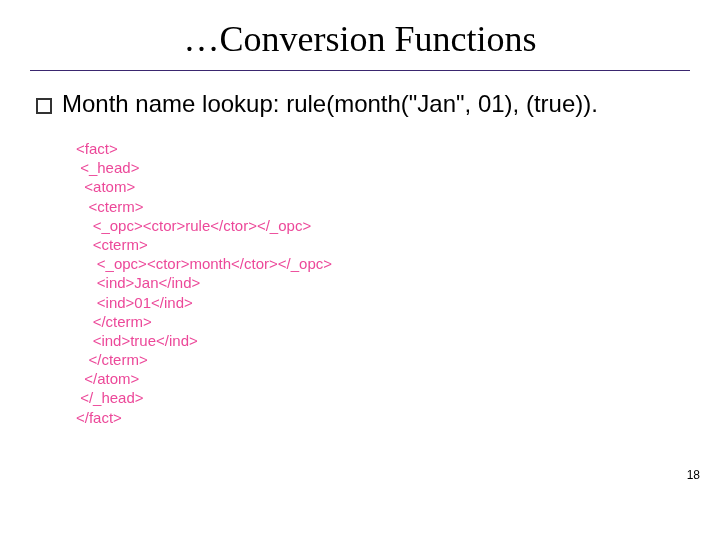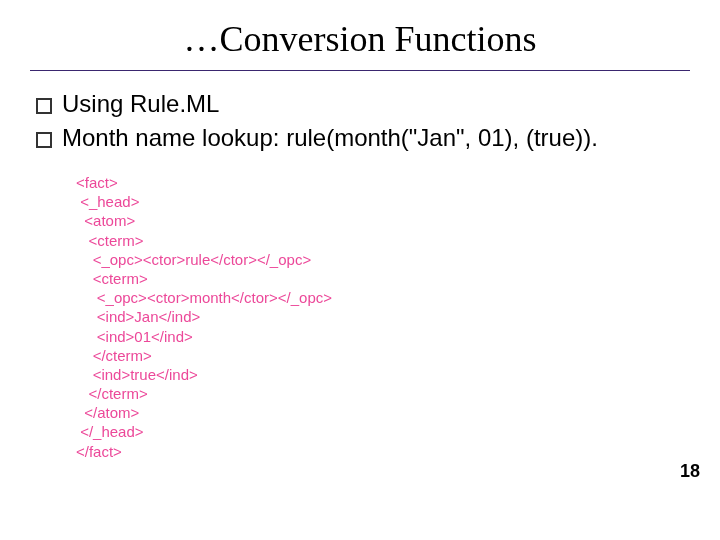--- a/index.html
+++ b/index.html
@@ -57,36 +57,31 @@
     font-size: 15px;
     line-height: 1.28;
     white-space: pre;
     color: #ec4899;
   }
   .page-num {
     position: absolute;
     right: 20px;
     bottom: 58px;
     font-family: Arial, sans-serif;
-    font-size: 18px;
+    font-size: 12px;
     color: #000;
-    font-weight: bold;
   }
 </style>
 </head>
 <body>
 
 <div class="title">…Conversion Functions</div>
 <div class="title-underline"></div>
 
 <div class="bullets">
-  <div class="bullet-row">
-    <div class="bullet-marker"></div>
-    <div class="bullet-text">Using Rule.ML</div>
-  </div>
   <div class="bullet-row">
     <div class="bullet-marker"></div>
     <div class="bullet-text">Month name lookup: rule(month("Jan", 01), (true)).</div>
   </div>
 </div>
 
 <div class="code">&lt;fact&gt;
  &lt;_head&gt;
   &lt;atom&gt;
    &lt;cterm&gt;

